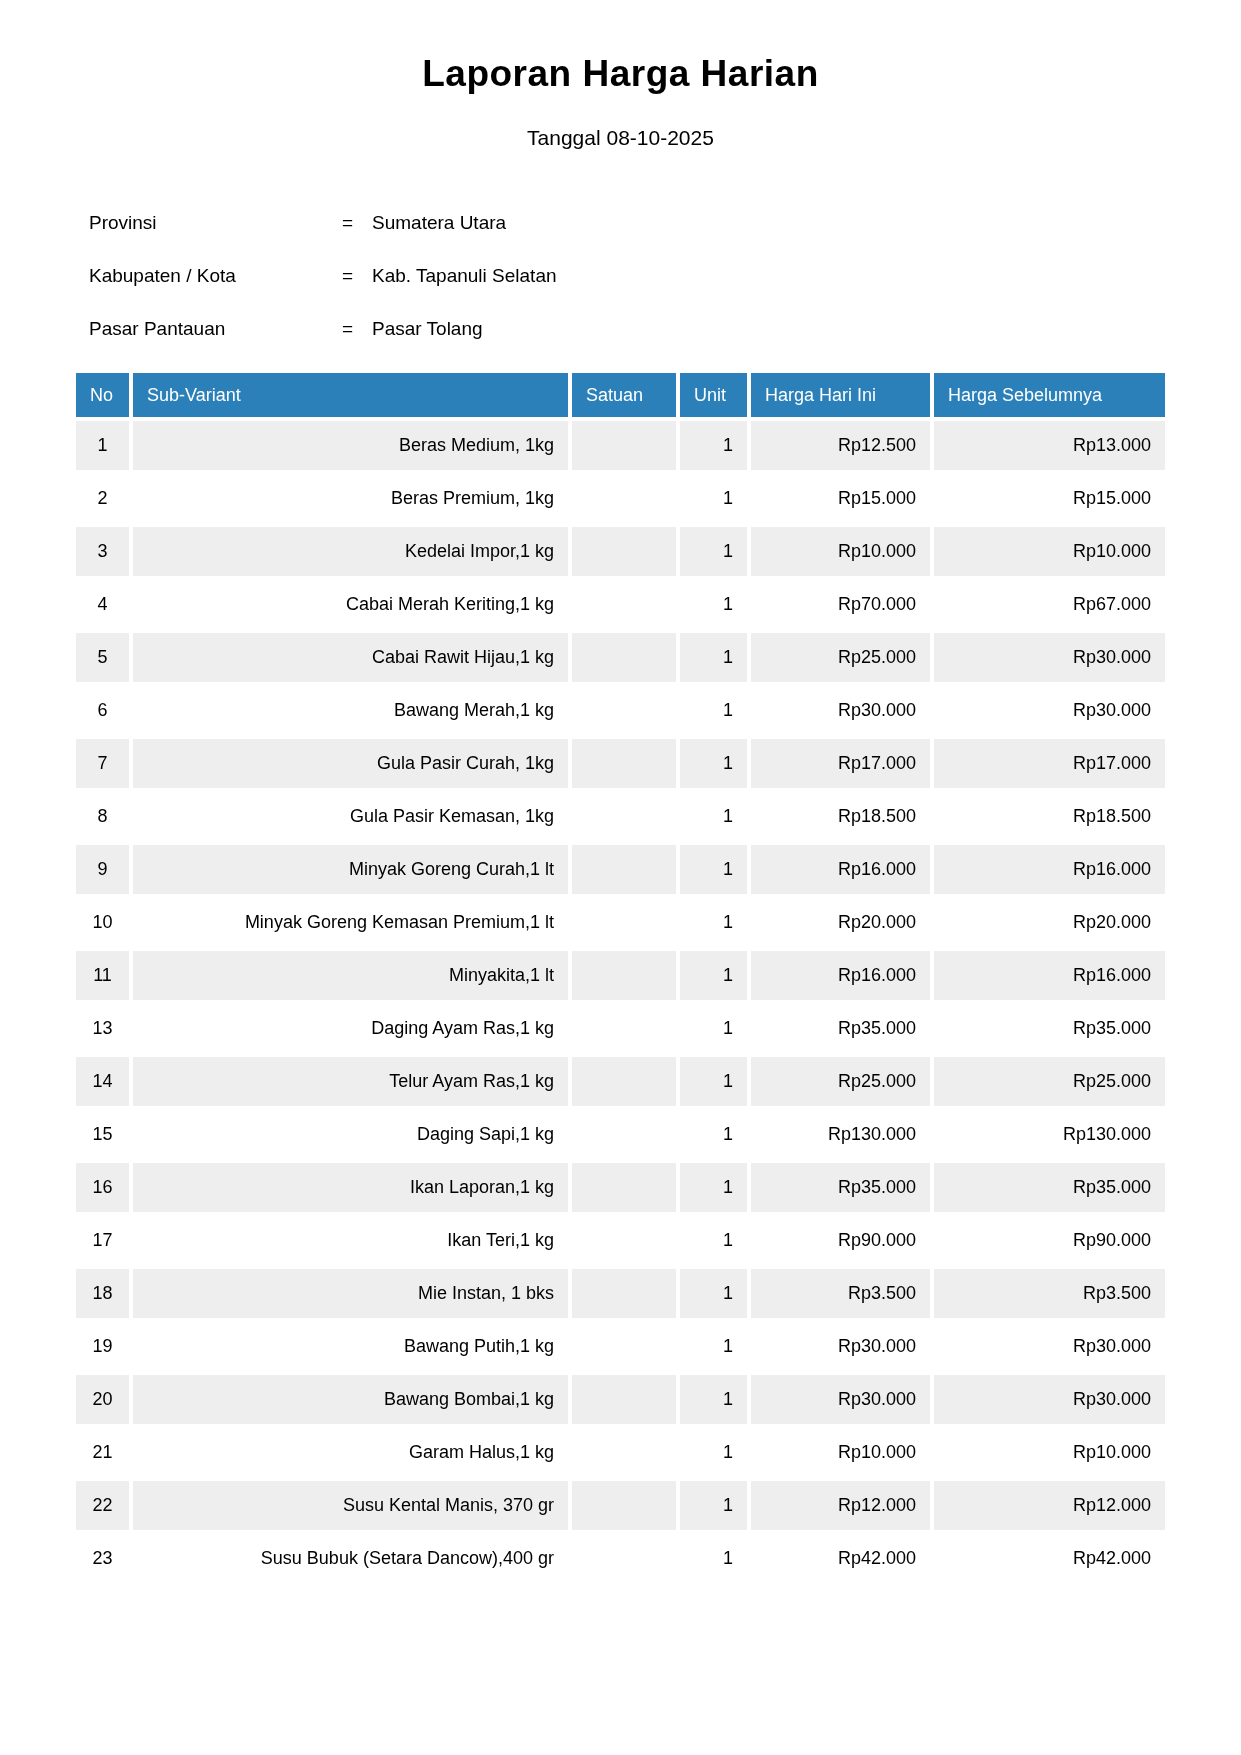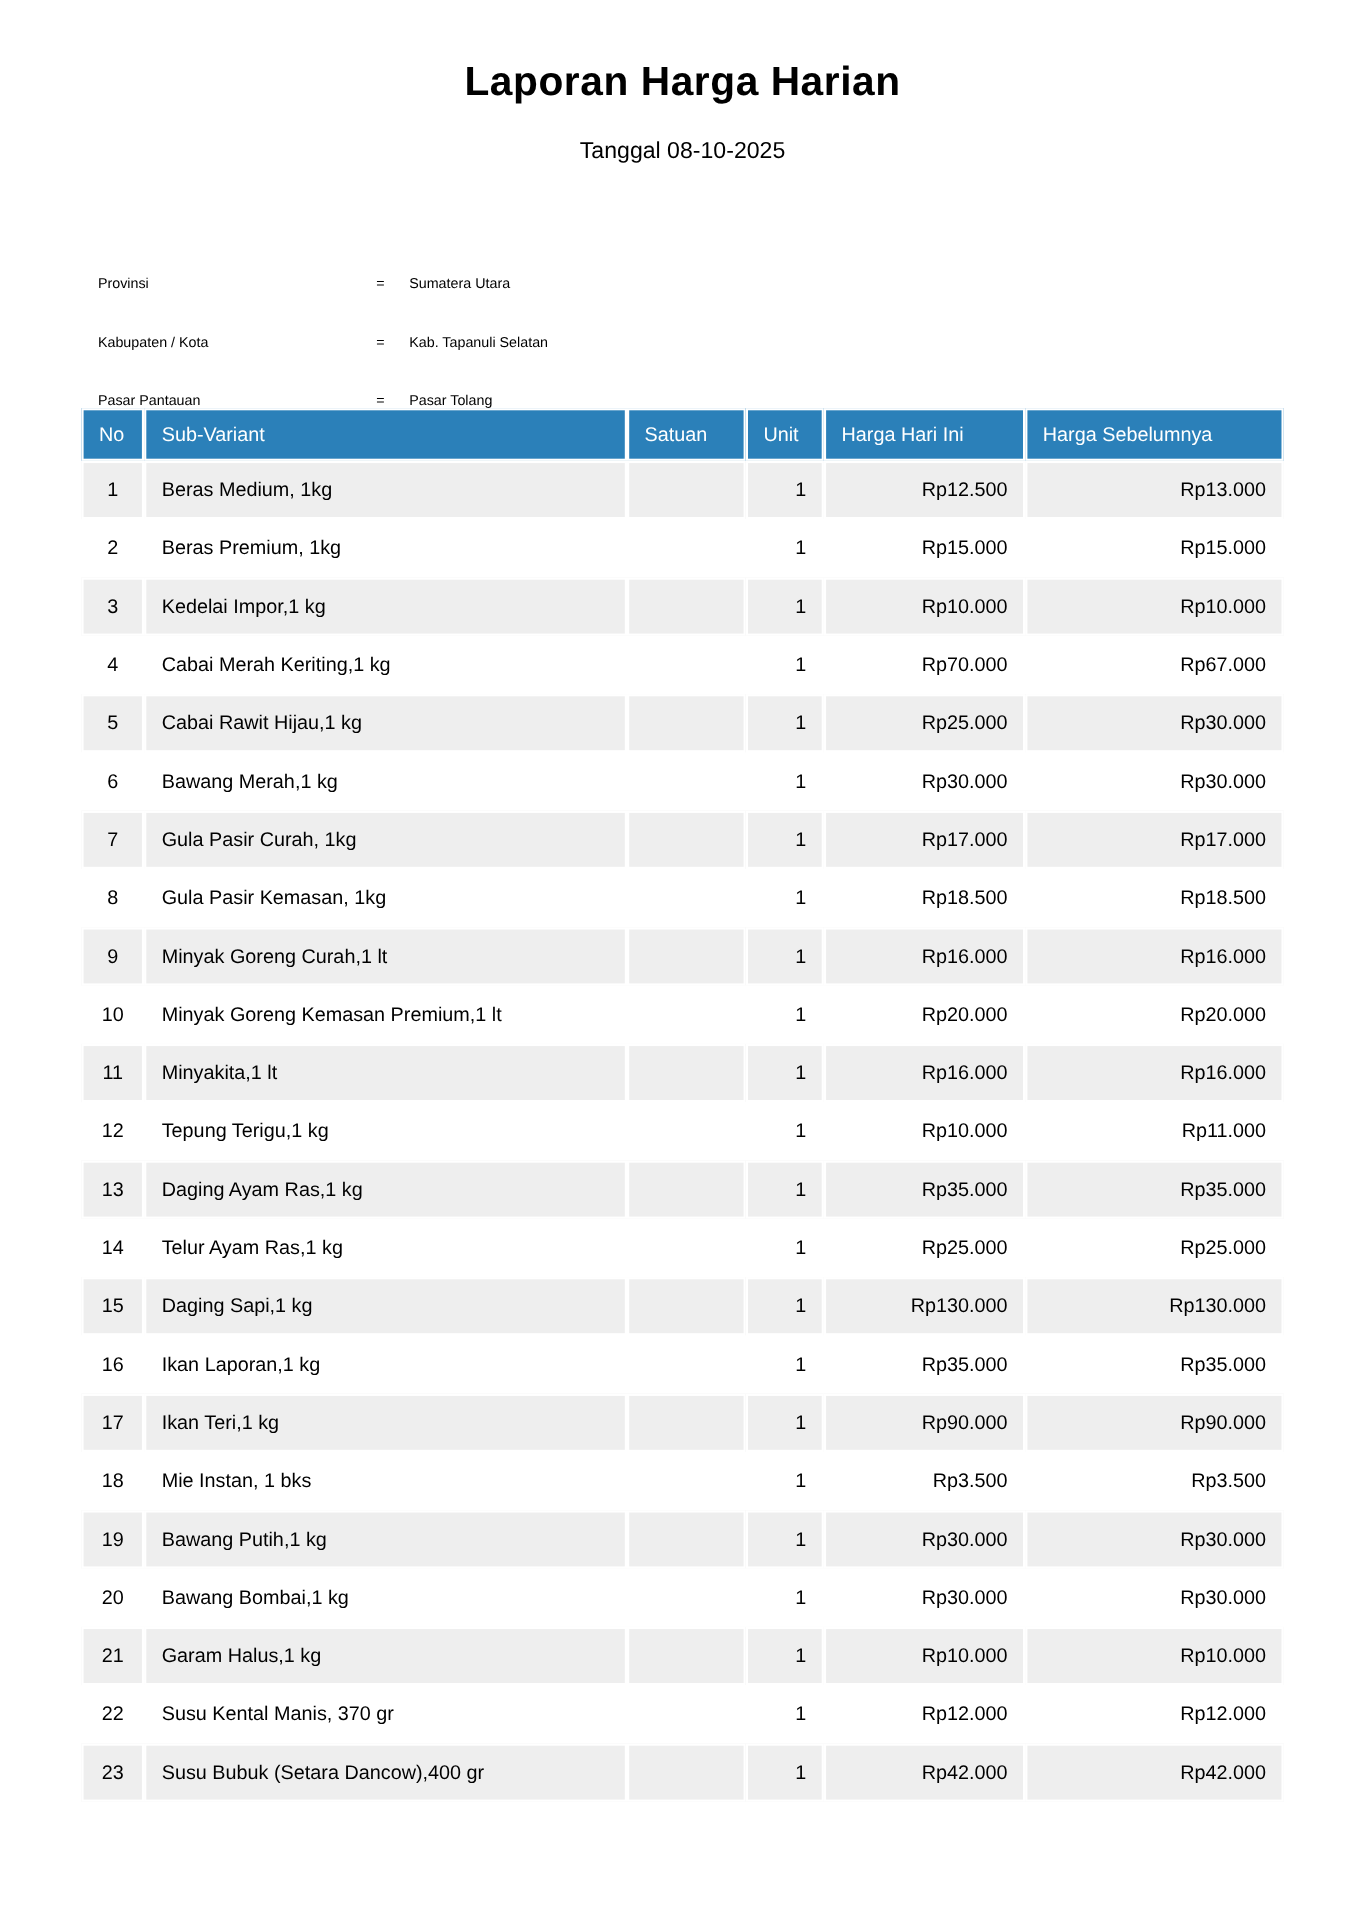--- a/index.html
+++ b/index.html
@@ -27,23 +27,23 @@
     text-align:center;
     font-size:21px;
     line-height:24px;
     font-weight:normal;
   }
   .meta {
     margin:62px 0 0 89px;
   }
   .meta-row {
     display:flex;
-    align-items:flex-end;
+    align-items:flex-start;
     height:53px;
-    font-size:13px;
+    font-size:19px;
   }
   .meta-label { width:253px; }
   .meta-eq { width:30px; text-align:left; }
   .meta-value { }
   table.price-table {
     border-collapse:separate;
     border-spacing:0;
     table-layout:fixed;
     width:1093px;
     margin:0 0 0 74px;
@@ -73,21 +73,21 @@
     background:var(--row-alt-bg, #eeeeee);
   }
   
   col.c0 { width:57px; }
   col.c1 { width:439px; }
   col.c2 { width:108px; }
   col.c3 { width:71px; }
   col.c4 { width:183px; }
   col.c5 { width:235px; }
   th.a-center, td.a-center { text-align:center; padding:0 4px; }
-  td.a-left   { text-align:left; }
+  td.a-left   { text-align:right; }
   td.a-right  { text-align:right; }
 </style>
 </head>
 <body>
 
 <div class="page">
 
   <h1 class="title">Laporan Harga Harian</h1>
 
   <div class="subtitle">Tanggal 08-10-2025</div>
@@ -212,28 +212,20 @@
         </tr>
         <tr>
           <td class="a-center">11</td>
           <td class="a-left">Minyakita,1 lt</td>
           <td class="a-left"></td>
           <td class="a-right">1</td>
           <td class="a-right">Rp16.000</td>
           <td class="a-right">Rp16.000</td>
         </tr>
         <tr>
-          <td class="a-center">12</td>
-          <td class="a-left">Tepung Terigu,1 kg</td>
-          <td class="a-left"></td>
-          <td class="a-right">1</td>
-          <td class="a-right">Rp10.000</td>
-          <td class="a-right">Rp11.000</td>
-        </tr>
-        <tr>
           <td class="a-center">13</td>
           <td class="a-left">Daging Ayam Ras,1 kg</td>
           <td class="a-left"></td>
           <td class="a-right">1</td>
           <td class="a-right">Rp35.000</td>
           <td class="a-right">Rp35.000</td>
         </tr>
         <tr>
           <td class="a-center">14</td>
           <td class="a-left">Telur Ayam Ras,1 kg</td>

